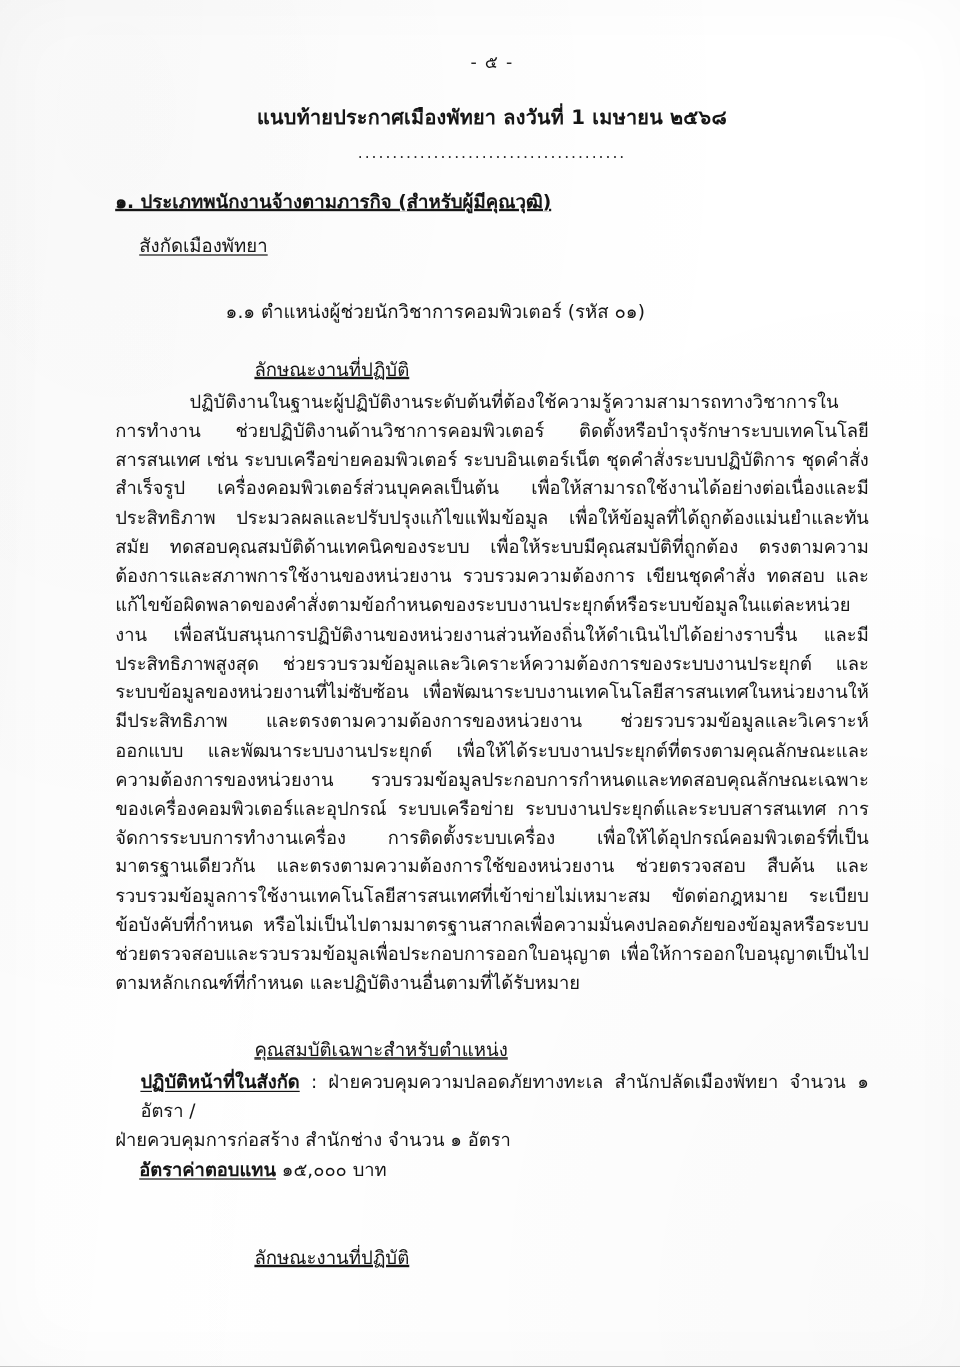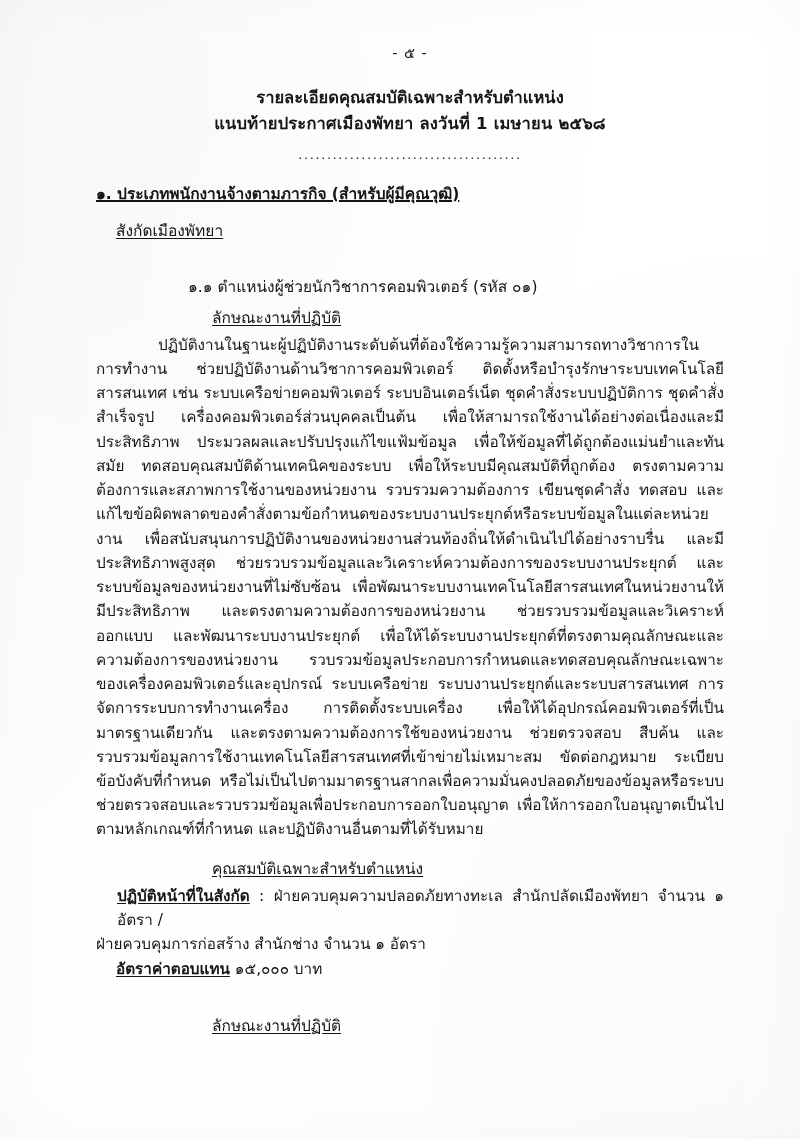--- a/index.html
+++ b/index.html
@@ -77,21 +77,22 @@
   .indent-3 { padding-left: 116px; }
 
   .sub-heading {
     font-size: 15.5px;
     line-height: 1.62;
     margin-top: 13px;
   }
   .sub-sub-heading {
     font-size: 15.5px;
     line-height: 1.62;
-    margin-top: 6px;
+    margin-top: 22px;
+    text-decoration: underline;
   }
 
   p.body {
     font-size: 15.3px;
     line-height: 1.585;
     margin: 0;
     text-align: justify;
     text-justify: inter-character;
     text-indent: 62px;
     word-spacing: 0.2px;
@@ -133,21 +134,20 @@
 <body>
 
 <div class="page">
   <div class="scan-noise"></div>
 
   <div class="content">
 
     <div class="page-number">- ๕ -</div>
 
     <div class="doc-title">
-      <span class="t1">รายละเอียดคุณสมบัติเฉพาะสำหรับตำแหน่ง</span>
       <span class="t2">แนบท้ายประกาศเมืองพัทยา ลงวันที่  1  เมษายน  ๒๕๖๘</span>
     </div>
 
     <div class="rule-dots">.......................................</div>
 
     <div class="sec-heading">
       <span class="u">๑. ประเภทพนักงานจ้างตามภารกิจ  (สำหรับผู้มีคุณวุฒิ)</span>
     </div>
 
     <div class="sub-heading indent-1">

